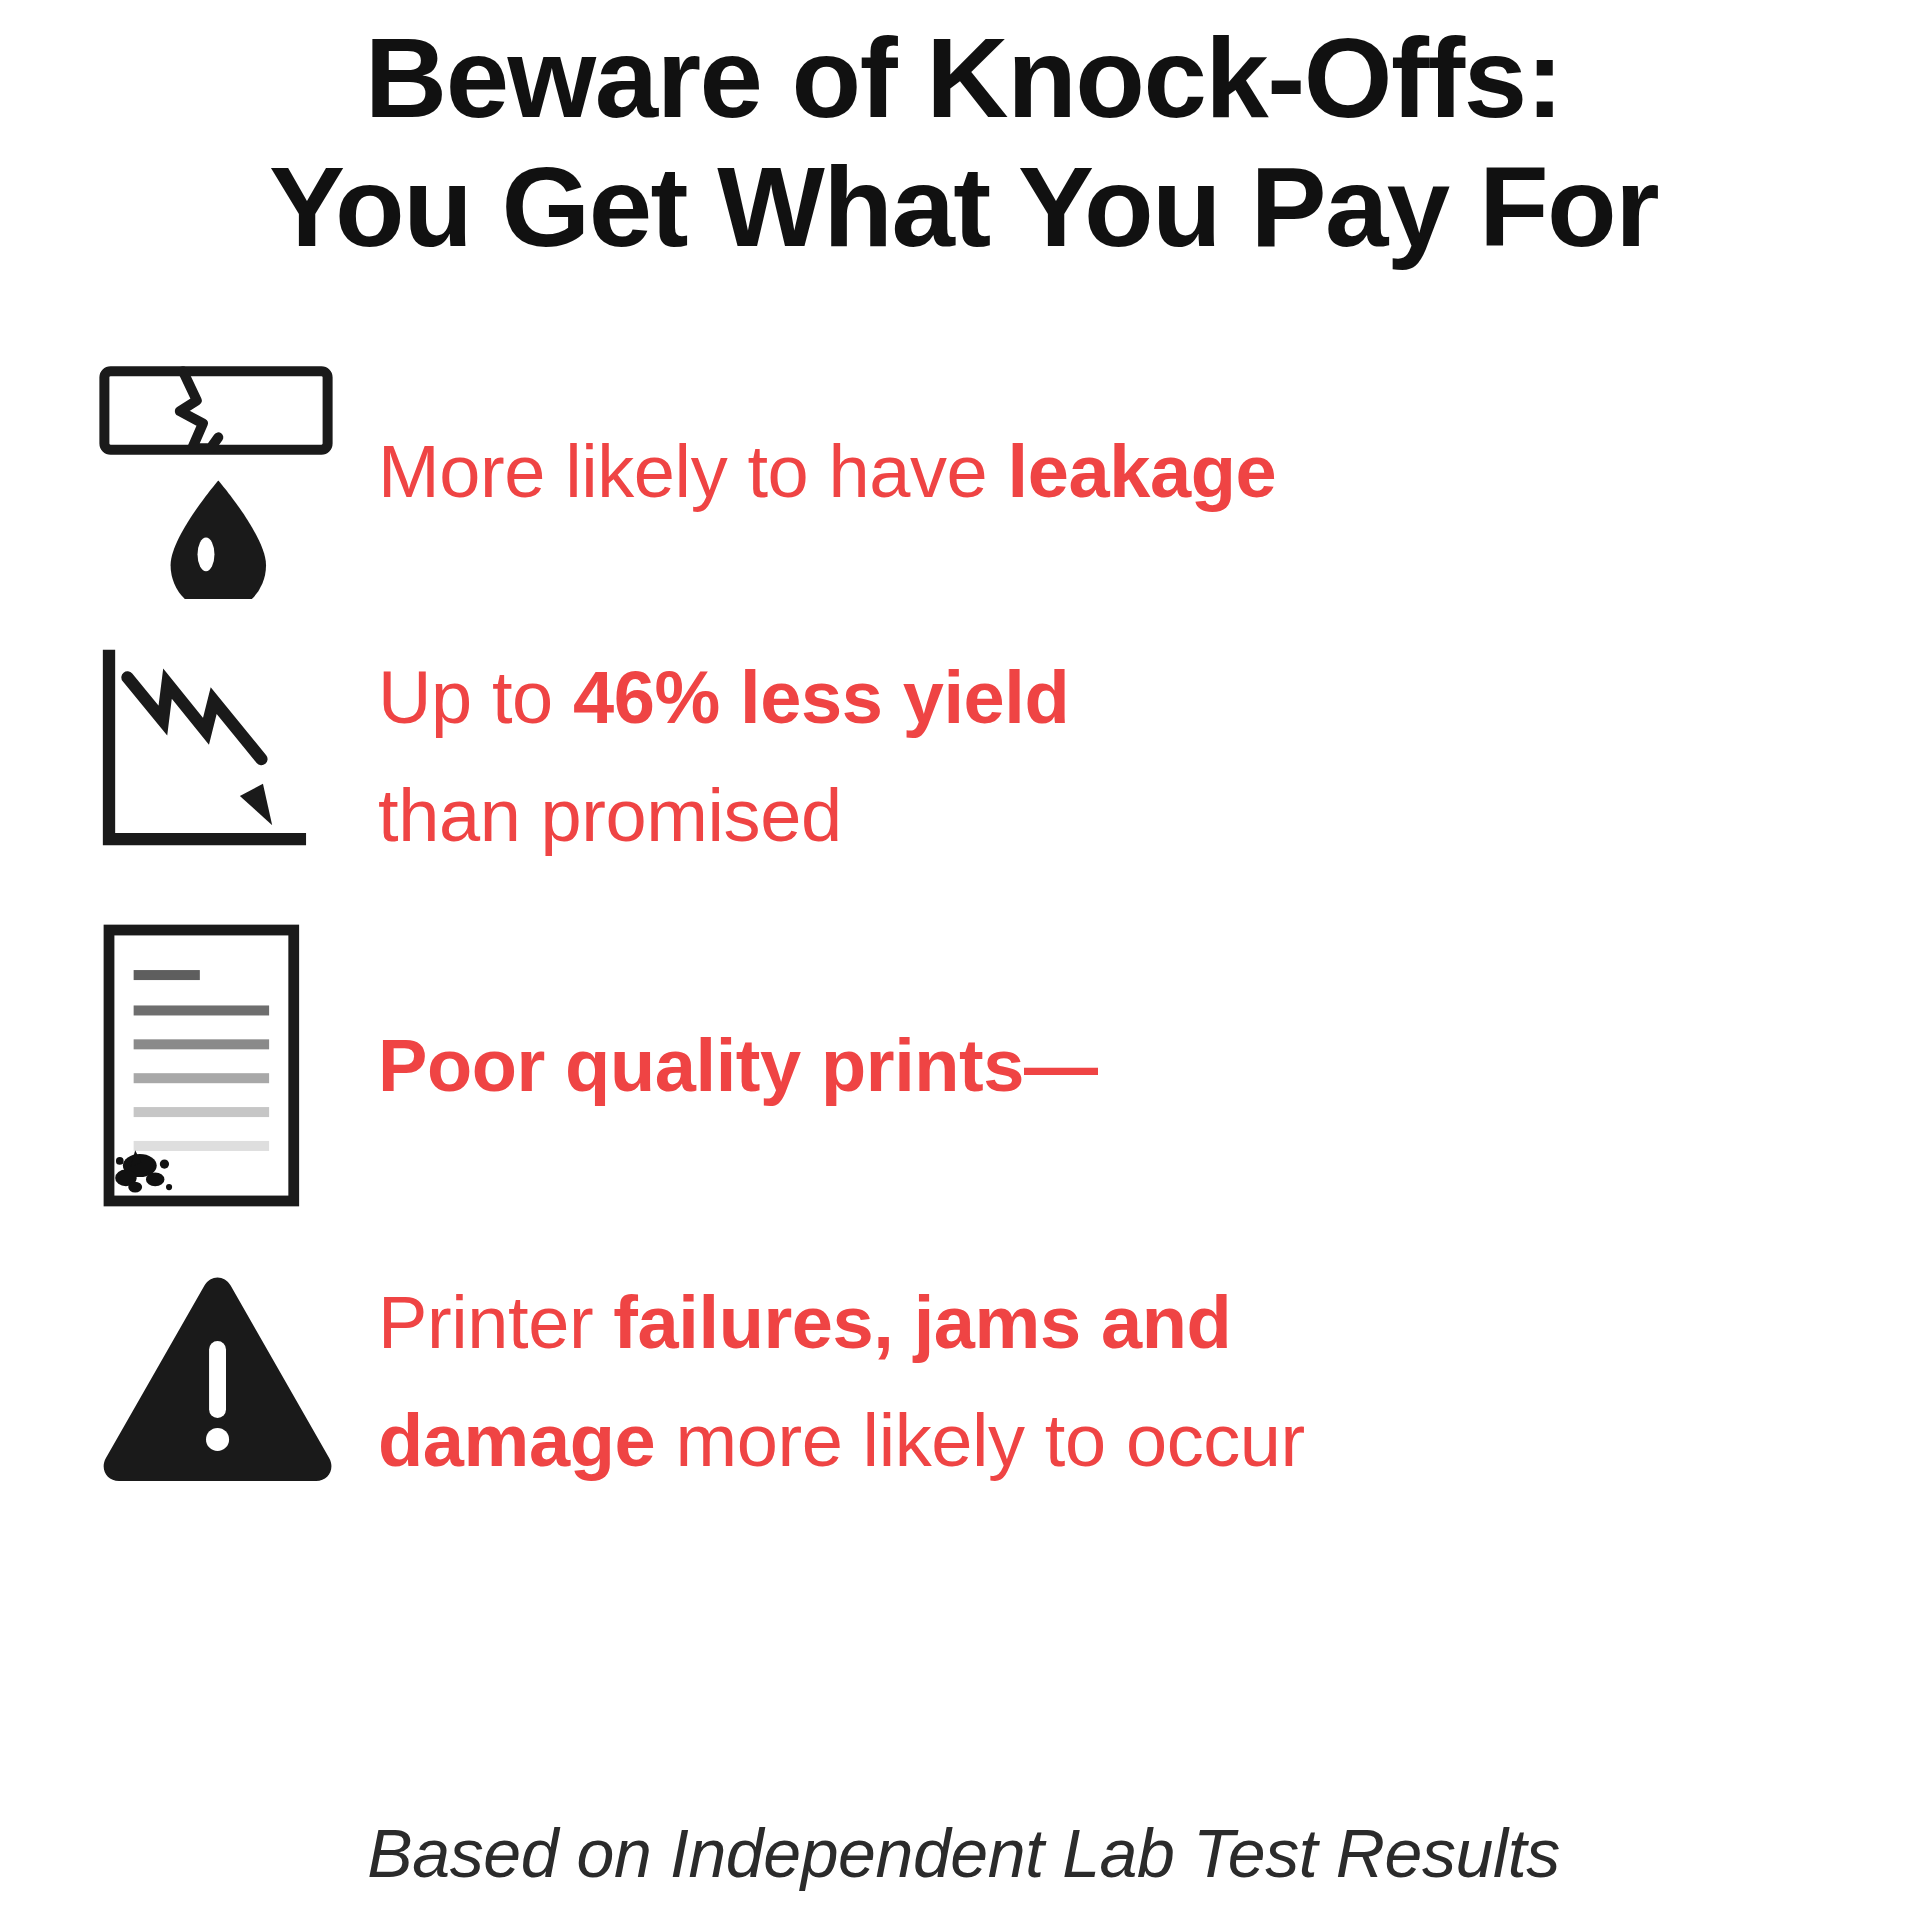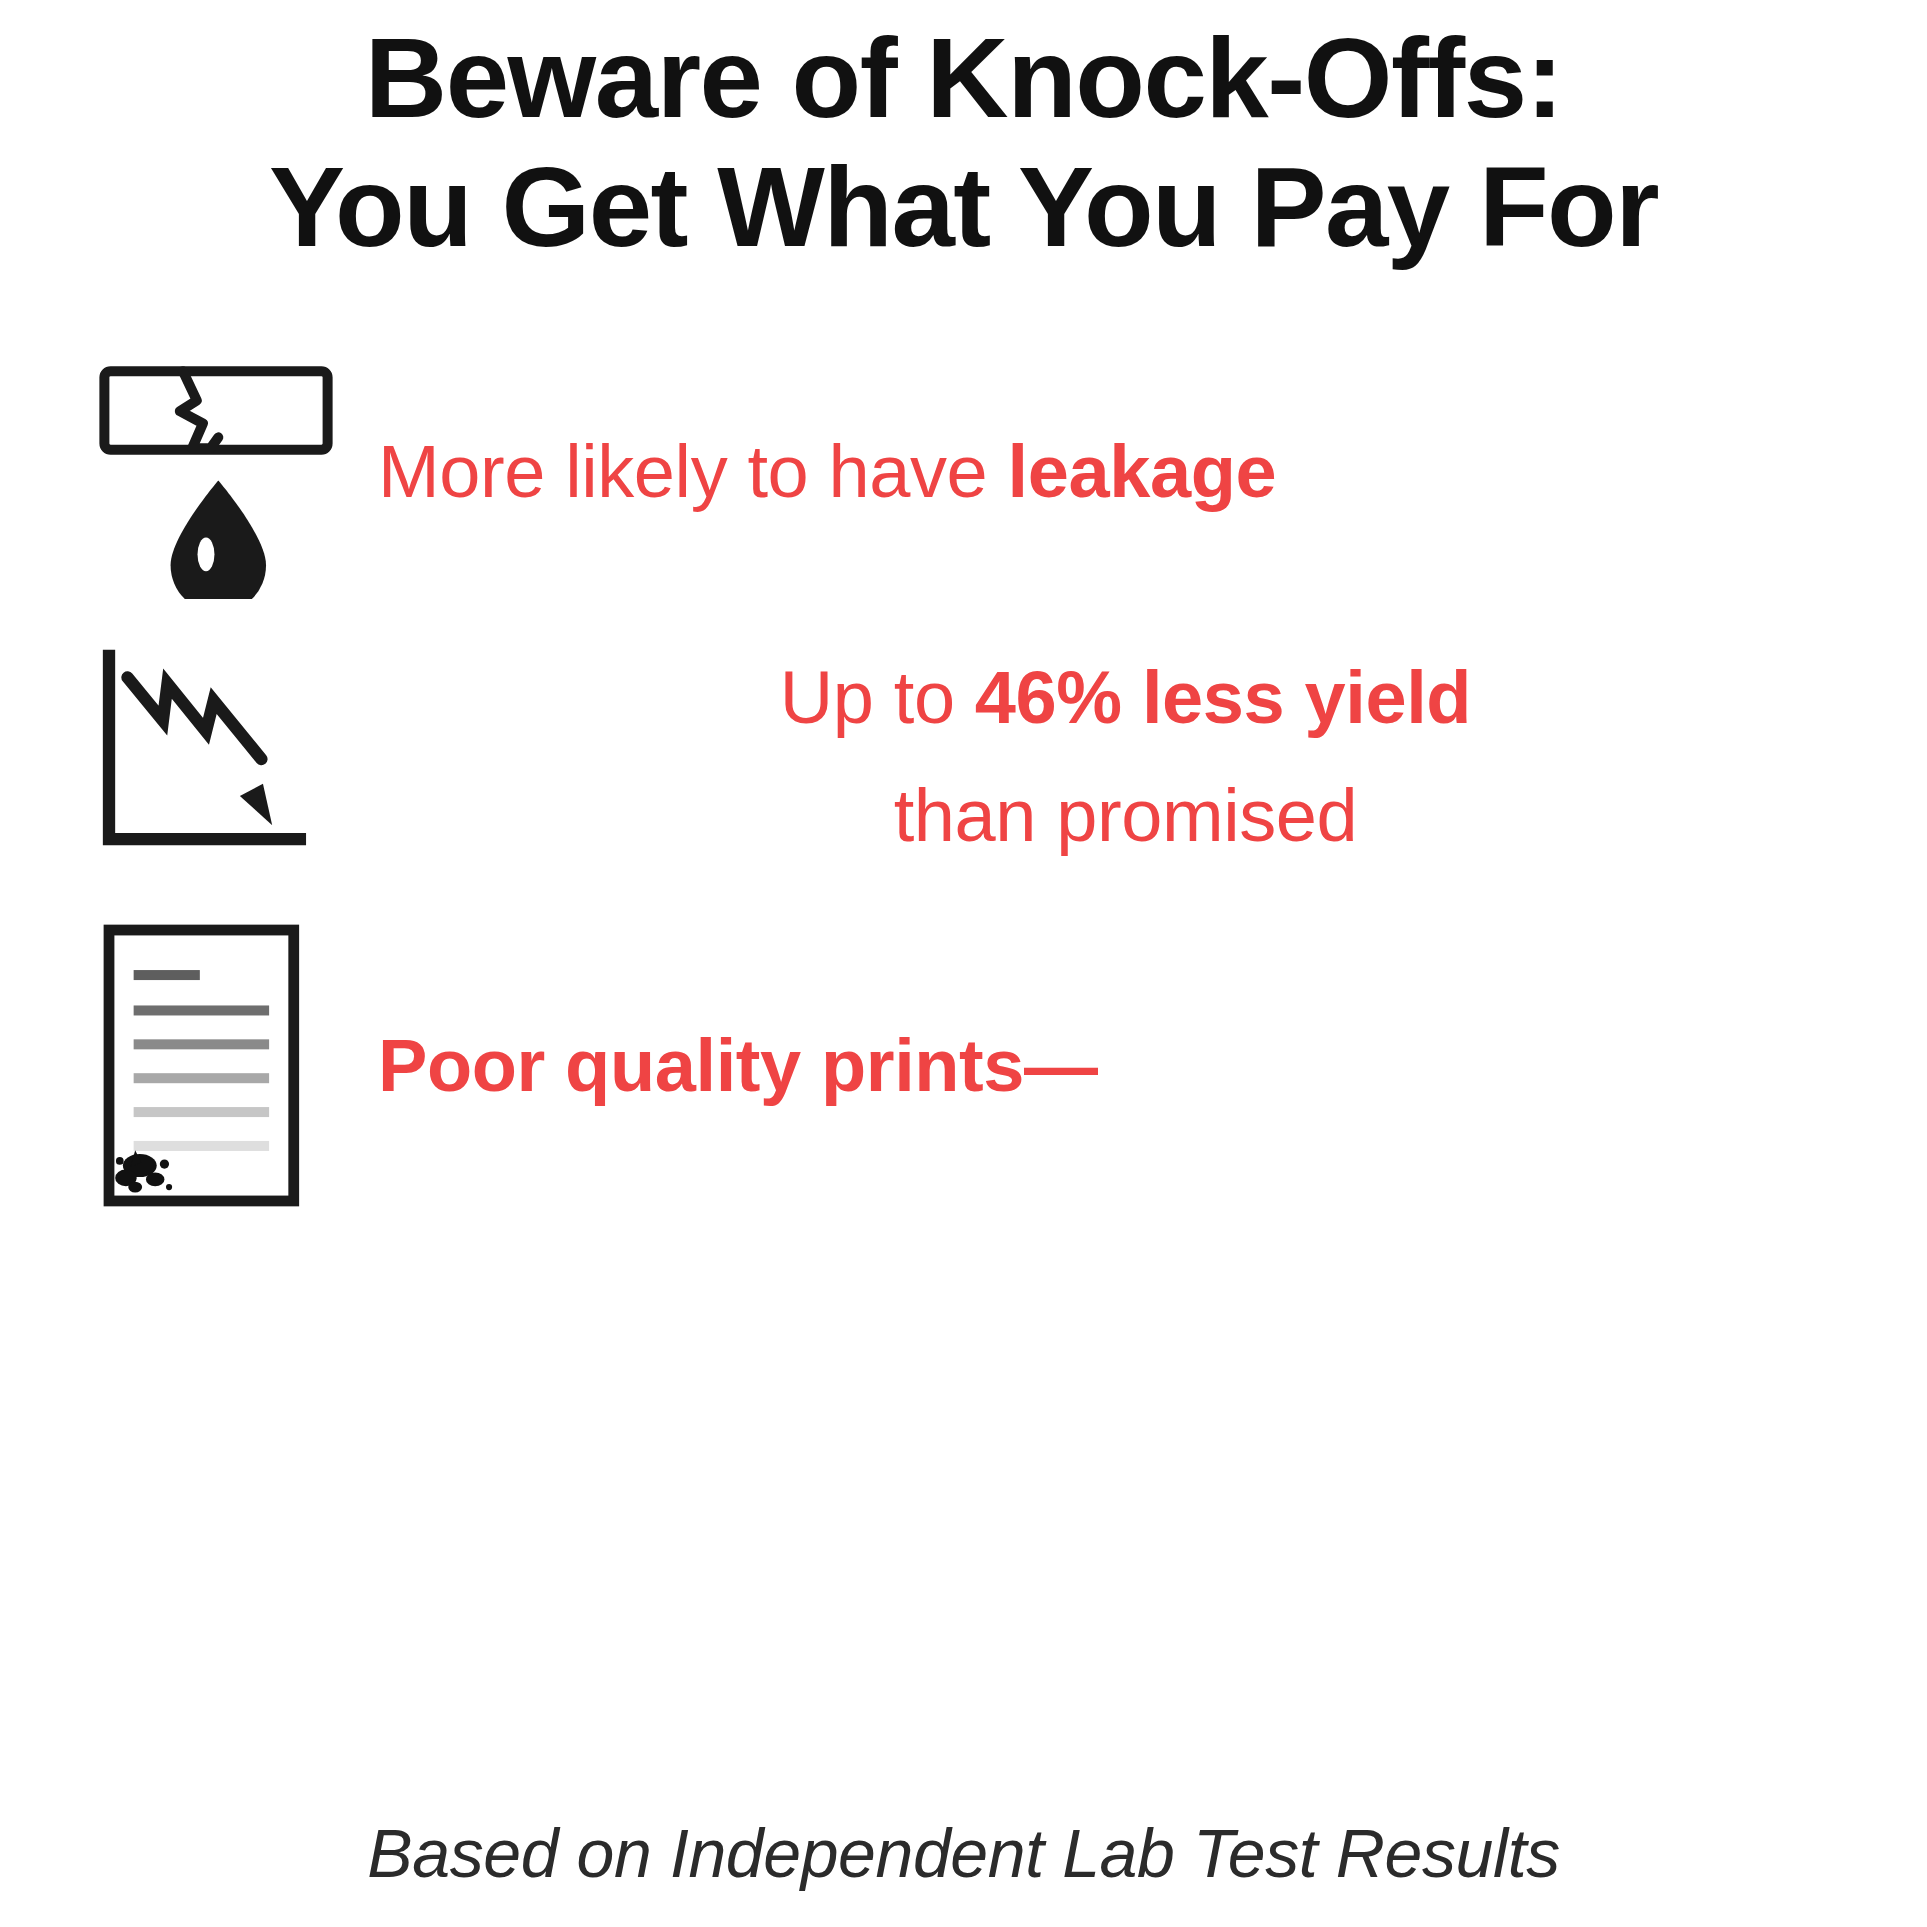--- a/index.html
+++ b/index.html
@@ -68,21 +68,21 @@
     right: 0;
     bottom: 35px;
     text-align: center;
     font-style: italic;
     font-size: 68px;
     color: #2b2b2b;
     letter-spacing: -0.4px;
   }
   
   .item-leak { margin-top: -9.2px; }
-  .item-yield { margin-top: 20px; text-align: center; }
+  .item-yield { margin-top: 20px; }
   .item-quality { margin-top: 35px; }
   .item-failure { margin-top: 43px; }
 </style>
 </head>
 <body>
 
 <div class="page">
 
   <div class="headline">Beware of Knock-Offs:
 You Get What You Pay For</div>
@@ -137,19 +137,32 @@
             <circle cx="104" cy="348" r="4"></circle>
             <path d="M60 300 l8 16 l-14 6 z"></path>
           </g>
         </svg>
       </div>
       <div class="text-cell">
         <b>Poor quality prints—</b>
       </div>
     </div>
 
+    <div class="item item-failure">
+      <div class="icon-cell">
+        <svg width="254" height="231" viewBox="0 0 330 300" aria-hidden="true">
+          <path d="M150 24 c8 -14 26 -14 34 0 l128 224 c8 14 -1 30 -17 30 h-256 c-16 0 -25 -16 -17 -30 z" fill="#1a1a1a"></path>
+          <rect x="156" y="96" width="22" height="100" rx="11" fill="#ffffff"></rect>
+          <circle cx="167" cy="224" r="15" fill="#ffffff"></circle>
+        </svg>
+      </div>
+      <div class="text-cell">
+        <span>Printer </span><b>failures, jams and</b>
+        <span class="line2"><b>damage</b><span> more likely to occur</span></span>
+      </div>
+    </div>
 
   </div>
 
   <div class="footnote">Based on Independent Lab Test Results</div>
 
 </div>
 
 
 </body></html>

